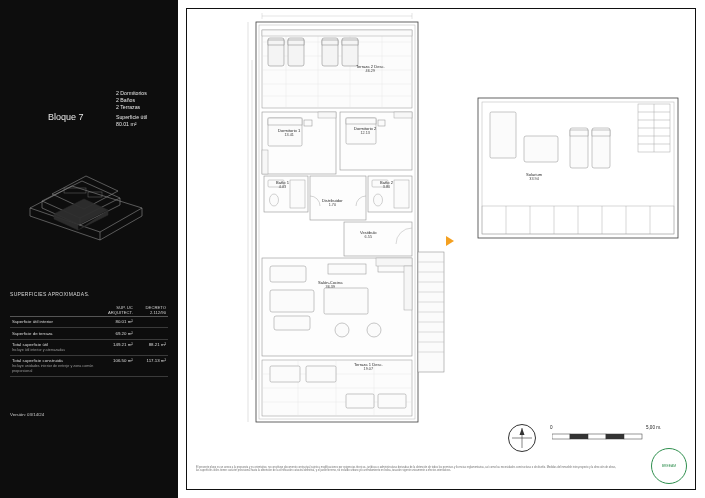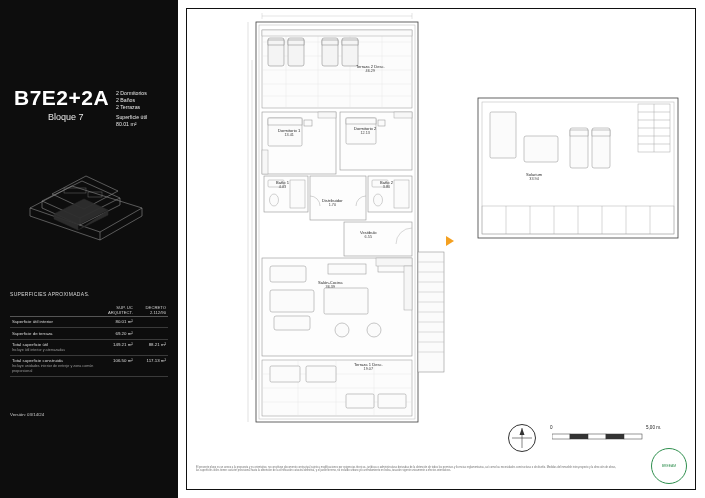--- a/index.html
+++ b/index.html
@@ -48,21 +48,20 @@
   .disclaimer{position:absolute;left:196px;top:466px;width:420px;font-size:2.6px;line-height:3.4px;color:#6f6f6f;text-align:justify;}
   .stamp{position:absolute;right:18px;bottom:14px;width:34px;height:34px;border-radius:50%;border:.8px solid #2f8f4e;color:#2f8f4e;font-size:3.4px;display:flex;align-items:center;justify-content:center;text-align:center;line-height:4px;}
 </style>
 </head>
 <body>
 
 <div class="page">
 
   <div class="left-panel">
 
-    <div class="ref-code">B7E2+2A</div>
     <div class="block-name">Bloque 7</div>
 
     <div class="spec-list">
       <div>2 Dormitorios</div>
       <div>2 Baños</div>
       <div>2 Terrazas</div>
     </div>
 
     <div class="surface-block">
       <div>Superficie útil</div>

